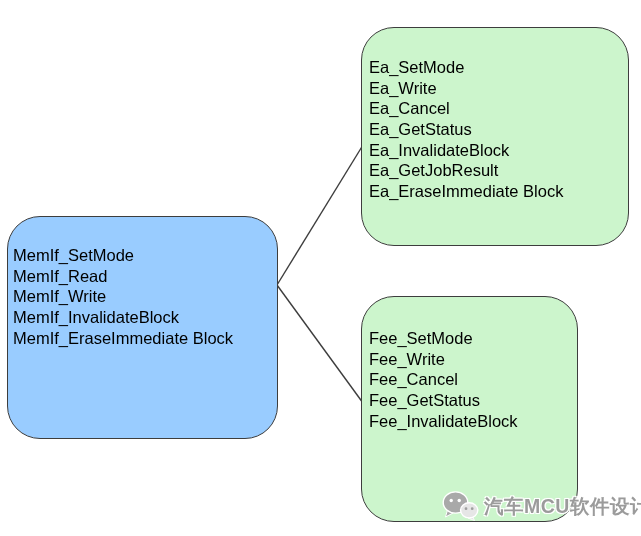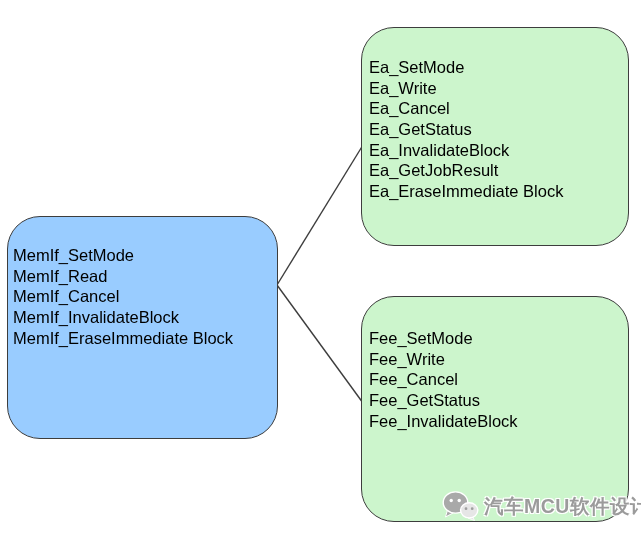--- a/index.html
+++ b/index.html
@@ -47,21 +47,21 @@
     left: 361px;
     top: 27px;
     width: 268px;
     height: 219px;
     background: #CCF5CC;
     padding: 29px 10px 0 7px;
   }
   .node-fee {
     left: 361px;
     top: 296px;
-    width: 268px;
+    width: 217px;
     height: 226px;
     background: #CCF5CC;
     padding: 31px 2px 0 7px;
   }
   .watermark {
     position: absolute;
     left: 442px;
     top: 490px;
     display: flex;
     align-items: center;
@@ -88,21 +88,21 @@
 <div class="canvas">
 
   <svg class="connectors" width="641" height="536" viewBox="0 0 641 536">
     <line x1="277" y1="285" x2="363" y2="145" stroke="#3d3d3d" stroke-width="1.4"></line>
     <line x1="277" y1="285" x2="363" y2="403" stroke="#3d3d3d" stroke-width="1.4"></line>
   </svg>
 
   <div class="node node-memif">
     <div class="fn">MemIf_SetMode</div>
     <div class="fn">MemIf_Read</div>
-    <div class="fn">MemIf_Cancel</div>
+    <div class="fn">MemIf_Write</div>
     <div class="fn">MemIf_InvalidateBlock</div>
     <div class="fn">MemIf_EraseImmediate Block</div>
   </div>
 
   <div class="node node-ea">
     <div class="fn">Ea_SetMode</div>
     <div class="fn">Ea_Write</div>
     <div class="fn">Ea_Cancel</div>
     <div class="fn">Ea_GetStatus</div>
     <div class="fn">Ea_InvalidateBlock</div>

